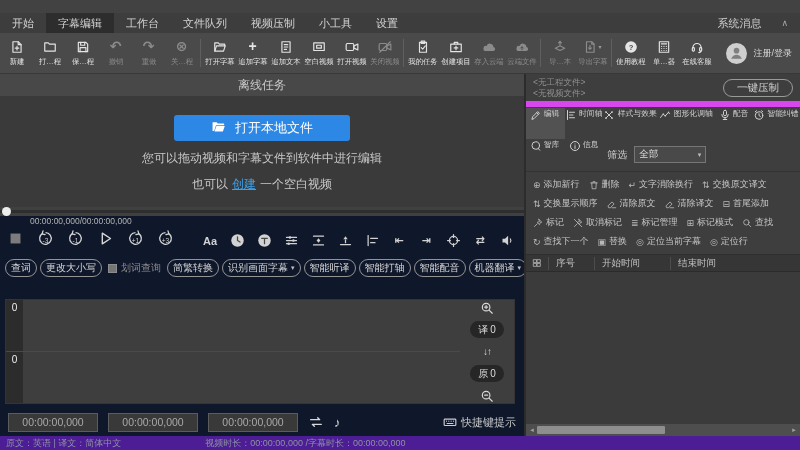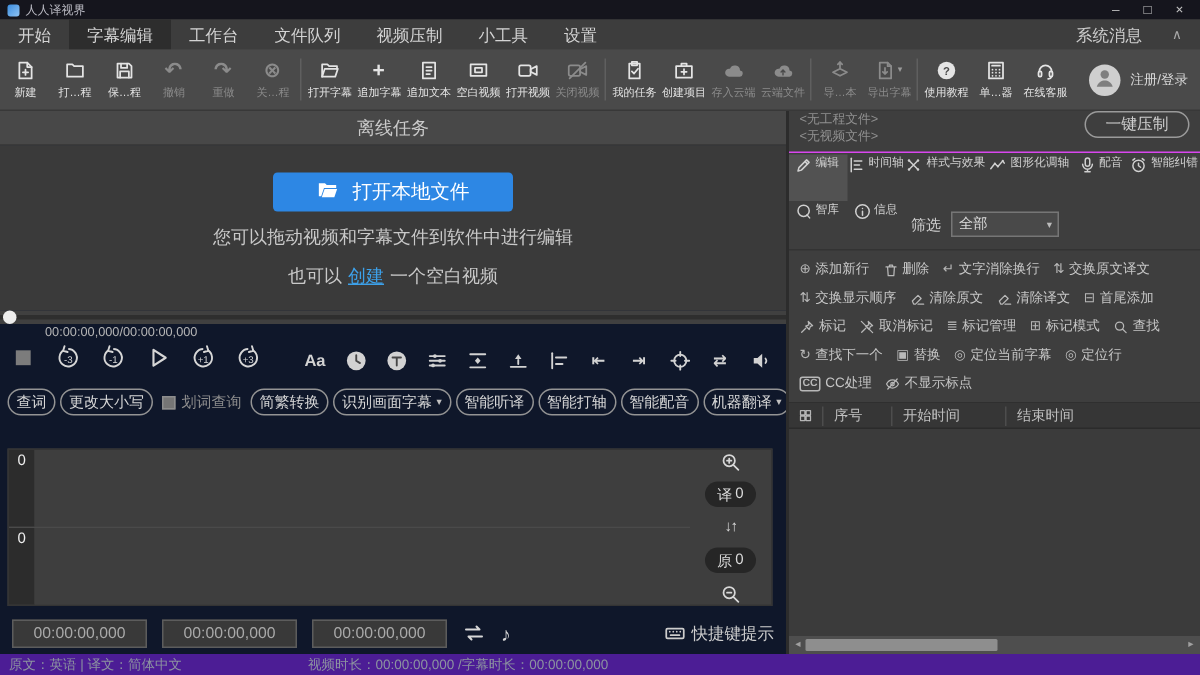--- a/index.html
+++ b/index.html
@@ -30,21 +30,21 @@
   .tb-item.disabled{color:#8b8b8b}
   .tb-sep{width:1px;height:28px;background:#5f5f5f;margin:0 2px}
   .tb-right{margin-left:auto;display:flex;align-items:center;gap:6px;padding-right:8px}
   .avatar{width:21px;height:21px;border-radius:50%;background:#cfcfcf;display:flex;align-items:flex-end;justify-content:center;overflow:hidden}
   .avatar svg{width:15px;height:15px;color:#7f7f7f}
   .login{font-size:9px;color:#d8d8d8}
   
   .left{position:absolute;top:74px;left:0;width:524px;bottom:14px;display:flex;flex-direction:column;background:#0f172a}
   .offline-header{height:22px;line-height:22px;background:#484848;border-bottom:1px solid #3a3a3a;text-align:center;font-size:12px;color:#cacaca;flex:none}
   .task-area{height:110px;background:#3a3a3a;display:flex;flex-direction:column;align-items:center;flex:none}
-  .open-btn{margin-top:18px;width:160px;height:26px;background:#2d87e4;border:none;border-radius:3px;color:#fff;font-size:13px;display:flex;align-items:center;justify-content:center;gap:9px;font-family:inherit}
+  .open-btn{margin-top:18px;width:176px;height:26px;background:#2d87e4;border:none;border-radius:3px;color:#fff;font-size:13px;display:flex;align-items:center;justify-content:center;gap:9px;font-family:inherit}
   .open-btn svg{width:15px;height:15px}
   .hint{margin-top:9px;font-size:12px;color:#c9c9c9}
   .hint .link{color:#3da0e8;text-decoration:underline;margin:0 4px}
   .slider-row{height:9px;position:relative;flex:none;background:#404040}
   .slider-row::before{content:"";position:absolute;left:0;right:0;top:3px;height:3px;background:#2e2e2e}
   .handle{position:absolute;left:2px;top:0;width:9px;height:9px;border-radius:50%;background:#ededed}
   .time-label{height:11px;line-height:11px;font-size:8.5px;color:#b5b5b5;padding-left:30px;flex:none}
   .transport{height:27px;display:flex;align-items:center;padding:0 7px;flex:none;gap:13px}
   .tbtn{position:relative;width:17px;height:17px;color:#d6d6d6;display:flex;align-items:center;justify-content:center}
   .tbtn svg{width:17px;height:17px}
@@ -70,21 +70,21 @@
   .ric svg{width:14px;height:14px}
   .badge{background:#262626;border-radius:9px;height:17px;padding:0 8px;display:flex;align-items:center;gap:2px;font-size:10px;color:#dcdcdc}
   .timerow{height:30px;display:flex;align-items:center;gap:10px;padding:0 8px;flex:none}
   .tfield{width:90px;height:19px;box-sizing:border-box;background:#393939;border:1px solid #5c5c5c;color:#a9a9a9;font-size:10.5px;text-align:center;font-family:inherit}
   .tr-ic{color:#d8d8d8;font-size:13px;display:flex;align-items:center}
   .tr-ic svg{width:16px;height:16px}
   .shortcut{margin-left:auto;display:flex;align-items:center;gap:4px;font-size:11px;color:#cdcdcd}
   .shortcut svg{width:14px;height:14px}
   
   .right{position:absolute;top:74px;left:524px;right:0;bottom:14px;background:#3e3e3e;border-left:2px solid #2c2c2c;display:flex;flex-direction:column;box-sizing:border-box}
-  .rp-top{height:27px;flex:none;display:flex;align-items:flex-start;padding:0 7px;border-bottom:1px solid #d946ef}
+  .rp-top{height:27px;flex:none;display:flex;align-items:center;padding:0 7px;border-bottom:6px solid #d946ef}
   .rp-files{font-size:8.5px;color:#909090;line-height:11px}
   .compress-btn{margin-left:auto;height:18px;border:1px solid #9a9a9a;background:transparent;border-radius:10px;color:#cfcfcf;font-size:10.5px;padding:0 13px;display:flex;align-items:center;font-family:inherit}
   .rp-tabs{flex:none;display:grid;grid-template-columns:repeat(6,1fr);grid-auto-rows:31px;border-bottom:1px solid #333;padding:1px 0}
   .tab{display:flex;flex-direction:row;align-items:flex-start;justify-content:center;gap:1px;color:#d0d0d0}
   .tab .ic{height:13px;display:flex;align-items:center;justify-content:center}
   .tab .ic svg{width:12px;height:12px}
   .tab .lbl{font-size:8.5px;white-space:nowrap;transform:scale(.92)}
   .tab.active{background:#525252}
   .filter-cell{grid-column:3/7;grid-row:2;display:flex;align-items:center;gap:7px;padding-left:4px;font-size:10px;color:#cfcfcf}
   .select{width:72px;height:17px;box-sizing:border-box;background:#494949;border:1px solid #767676;display:flex;align-items:center;justify-content:space-between;padding:0 4px;font-size:9.5px;color:#ddd}
@@ -107,29 +107,20 @@
   .spacer{flex:1}
   
   .statusbar{position:absolute;left:0;right:0;bottom:0;height:14px;background:#4c1d95;display:flex;align-items:center;font-size:9px;color:#8c93a0;padding:0 6px;box-sizing:border-box}
   .statusbar .dur{margin-left:84px}
 </style>
 </head>
 <body>
 
 <div id="app">
 
-  <div class="titlebar">
-    <span class="applogo"></span>
-    <span class="apptitle">人人译视界</span>
-    <span class="wctrls">
-      <span>–</span>
-      <span>□</span>
-      <span>×</span>
-    </span>
-  </div>
 
   <div class="menubar">
     <div class="mitems" id="menu-items">
         <div class="menu-item">开始</div>
         <div class="menu-item active">字幕编辑</div>
         <div class="menu-item">工作台</div>
         <div class="menu-item">文件队列</div>
         <div class="menu-item">视频压制</div>
         <div class="menu-item">小工具</div>
         <div class="menu-item">设置</div>
@@ -785,36 +776,20 @@
           </span>
           <span class="act">
             <span class="aic">◎</span>
             <span>定位当前字幕</span>
           </span>
           <span class="act">
             <span class="aic">◎</span>
             <span>定位行</span>
           </span>
         </div>
-        <div class="act-row">
-          <span class="act">
-            <span class="aic cc">CC</span>
-            <span>CC处理</span>
-          </span>
-          <span class="act">
-            <span class="aic">
-              <svg viewBox="0 0 24 24" fill="none" stroke="currentColor" stroke-width="2" stroke-linecap="round" stroke-linejoin="round">
-                <path d="M2.5 12S6 5.5 12 5.5 21.5 12 21.5 12 18 18.5 12 18.5 2.5 12 2.5 12z"></path>
-                <circle cx="12" cy="12" r="2.8"></circle>
-                <path d="M4.5 20l15-16"></path>
-              </svg>
-            </span>
-            <span>不显示标点</span>
-          </span>
-        </div>
       </div>
 
     <div class="rp-thead" id="rp-thead">
       <span class="th-icon">
           <svg viewBox="0 0 24 24" fill="none" stroke="currentColor" stroke-width="2" stroke-linecap="round" stroke-linejoin="round">
             <path d="M4 4h7v7H4zM13 4h7v7h-7zM4 13h7v7H4zM13 13h7v7h-7z"></path>
           </svg>
         </span>
     <span class="th" style="width: 46px;">序号</span>
         <span class="th" style="width: 76px;">开始时间</span>

